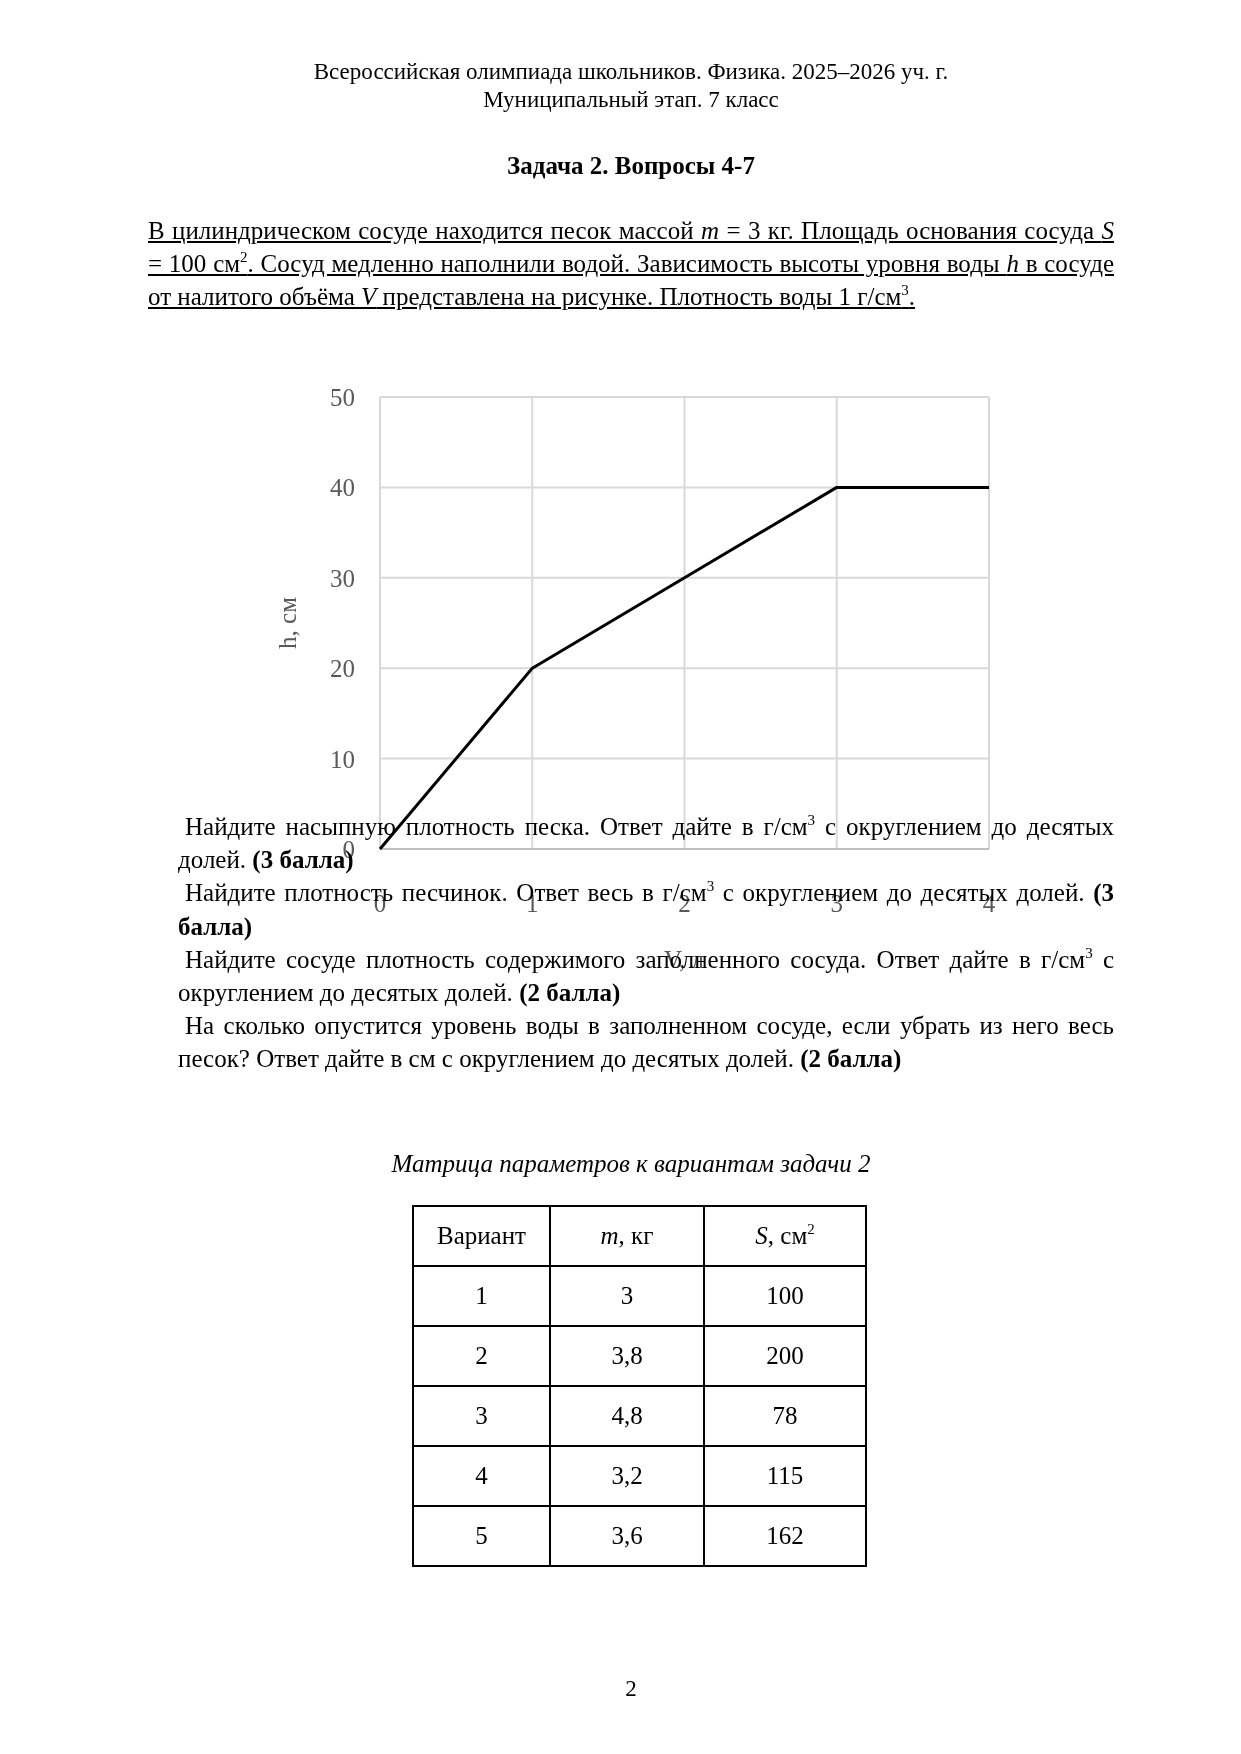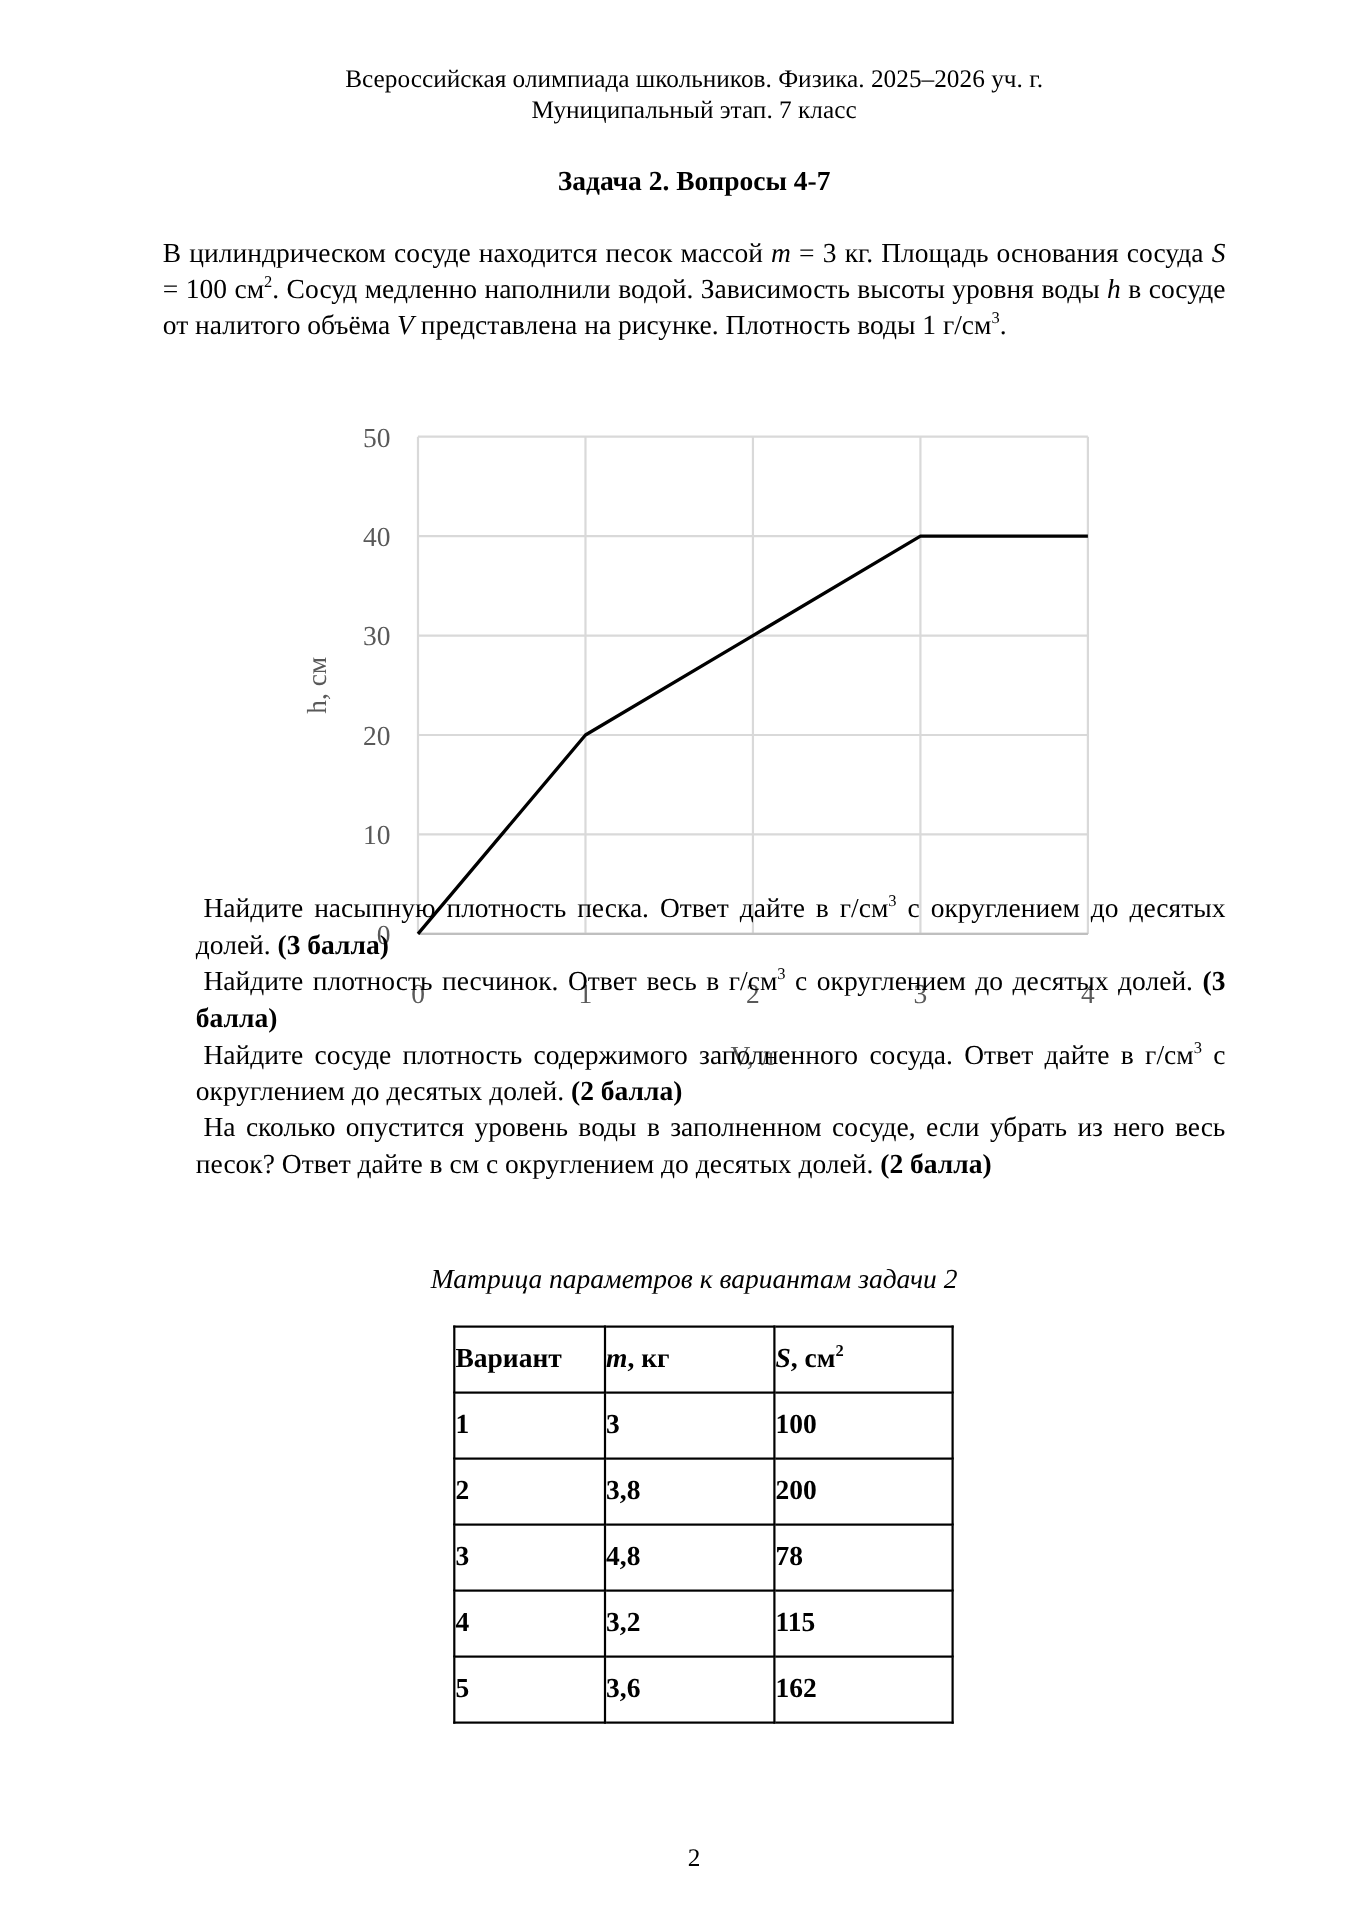--- a/index.html
+++ b/index.html
@@ -11,41 +11,41 @@
   .header {
     left: 0; width: 1262px; top: 58px; text-align: center;
     font-size: 23px; line-height: 28px;
   }
   .title {
     left: 0; width: 1262px; top: 152px; text-align: center;
     font-size: 25px; font-weight: bold;
   }
   .para {
     left: 148px; width: 966px; top: 214px;
-    font-size: 25px; line-height: 33.2px; text-align: justify;
+    font-size: 25px; line-height: 33.2px; text-align: justify; text-decoration: underline;
   }
   .para i { font-style: italic; }
   sup { font-size: 15px; line-height: 0; vertical-align: 10px; }
   .questions {
     left: 178px; width: 936px; top: 810px;
     font-size: 25px; line-height: 33.2px; text-align: justify;
   }
   .q { text-indent: 7px; margin: 0; }
   .q .pts { font-weight: bold; }
   .caption {
     left: 0; width: 1262px; top: 1150px; text-align: center;
     font-size: 25px; font-style: italic;
   }
   table.params {
     position: absolute; left: 412px; top: 1205px;
     border-collapse: collapse; font-size: 25px;
   }
   table.params td, table.params th {
-    border: 2px solid #000; height: 58px; padding: 0; text-align: left;
-    font-weight: bold;
+    border: 2px solid #000; height: 58px; padding: 0; text-align: center;
+    font-weight: normal;
   }
   .c1 { width: 135px; } .c2 { width: 152px; } .c3 { width: 160px; }
   .mvar { font-style: italic; }
   .pagenum { left: 0; width: 1262px; top: 1676px; text-align: center; font-size: 23px; }
   svg text { font-family: "Liberation Serif", "DejaVu Serif", serif; }
 </style>
 </head>
 <body>
 
 <div class="abs header">

